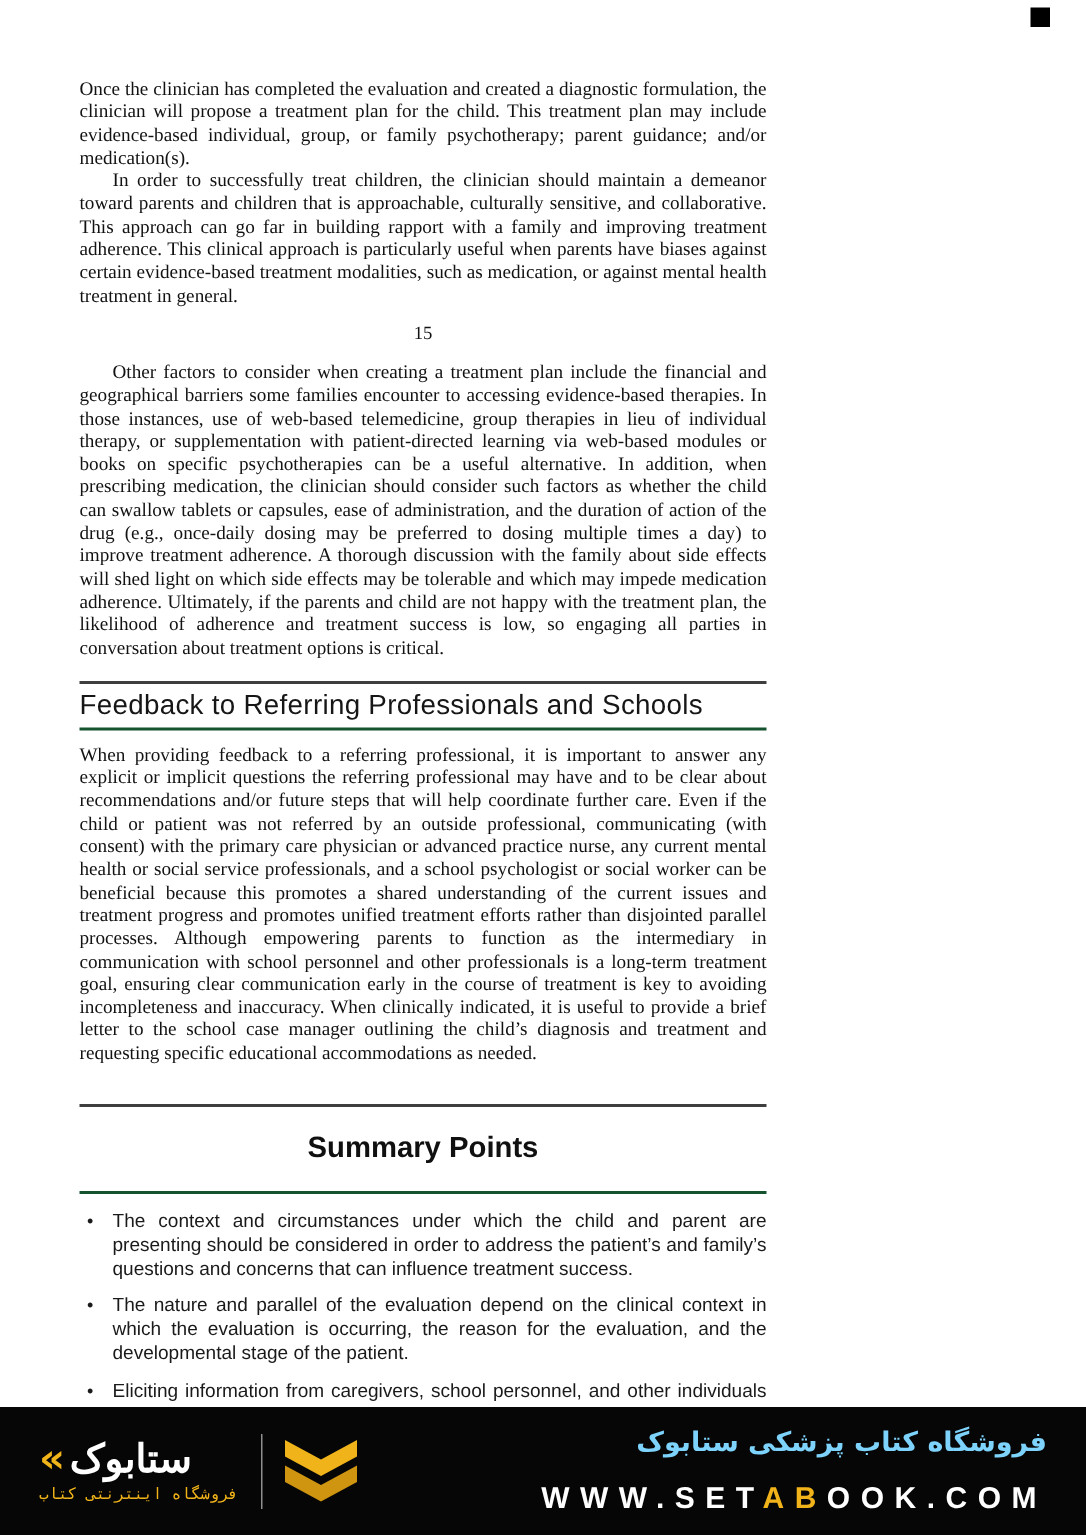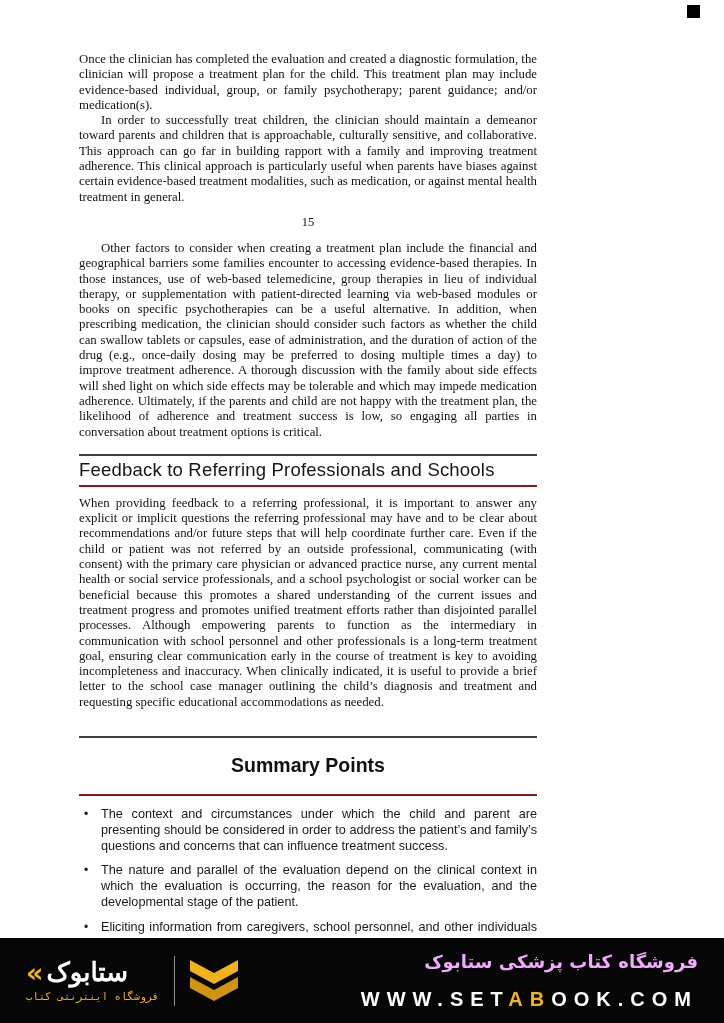--- a/index.html
+++ b/index.html
@@ -9,38 +9,38 @@
     position: relative;
     overflow: hidden;
     font-family: "Liberation Serif", serif;
     color: #121212;
   }
   .corner-mark {
     position: absolute; top: 5px; right: 24px;
     width: 13px; height: 13px; background: #000;
   }
   .content {
-    position: absolute; left: 79px; top: 52px; width: 458px;
+    position: absolute; left: 53px; top: 52px; width: 458px;
   }
   p.body {
     margin: 0;
     font-size: 12.8px;
     line-height: 15.3px;
     text-align: justify;
   }
   p.indent { text-indent: 22px; }
   .page-number {
     text-align: center;
     font-size: 12.5px;
     line-height: 15px;
     margin: 10px 0 11px;
   }
   .ruled-box {
     border-top: 2px solid #3e3e3e;
-    border-bottom: 2px solid #7f1d1d;
+    border-bottom: 2px solid #14532d;
   }
   .feedback-box { margin: 14px 0 9px; padding: 3px 0 4px; }
   .feedback-box h2 {
     margin: 0;
     font-family: "Liberation Sans", sans-serif;
     font-size: 18.5px; font-weight: 400; color: #161616;
     letter-spacing: 0.2px;
   }
   .summary-box { margin: 26px 0 11px; padding: 4px 0 5px; text-align: center; }
   .summary-box h2 {
@@ -81,21 +81,21 @@
   .logo-tag {
     font-family: Liberation Mono, monospace;
     font-size: 10.5px; color: #f0b31a;
     margin-top: 3px; text-align: center;
   }
   .v-div { width: 1px; height: 50px; background: rgba(255,255,255,0.55); }
   .gold-mark { display: block; }
   .f-right { margin-left: auto; text-align: right; }
   .store-name {
     font-family: "DejaVu Sans", sans-serif;
-    font-size: 18px; font-weight: 700; color: #f0abfc;
+    font-size: 18px; font-weight: 700; color: #7dd3fc;
     margin-bottom: 16px;
   }
   .url {
     font-family: "Liberation Sans", sans-serif;
     font-size: 20px; font-weight: 700;
     letter-spacing: 7px; color: #ffffff;
     white-space: nowrap;
   }
 </style>
 </head>

